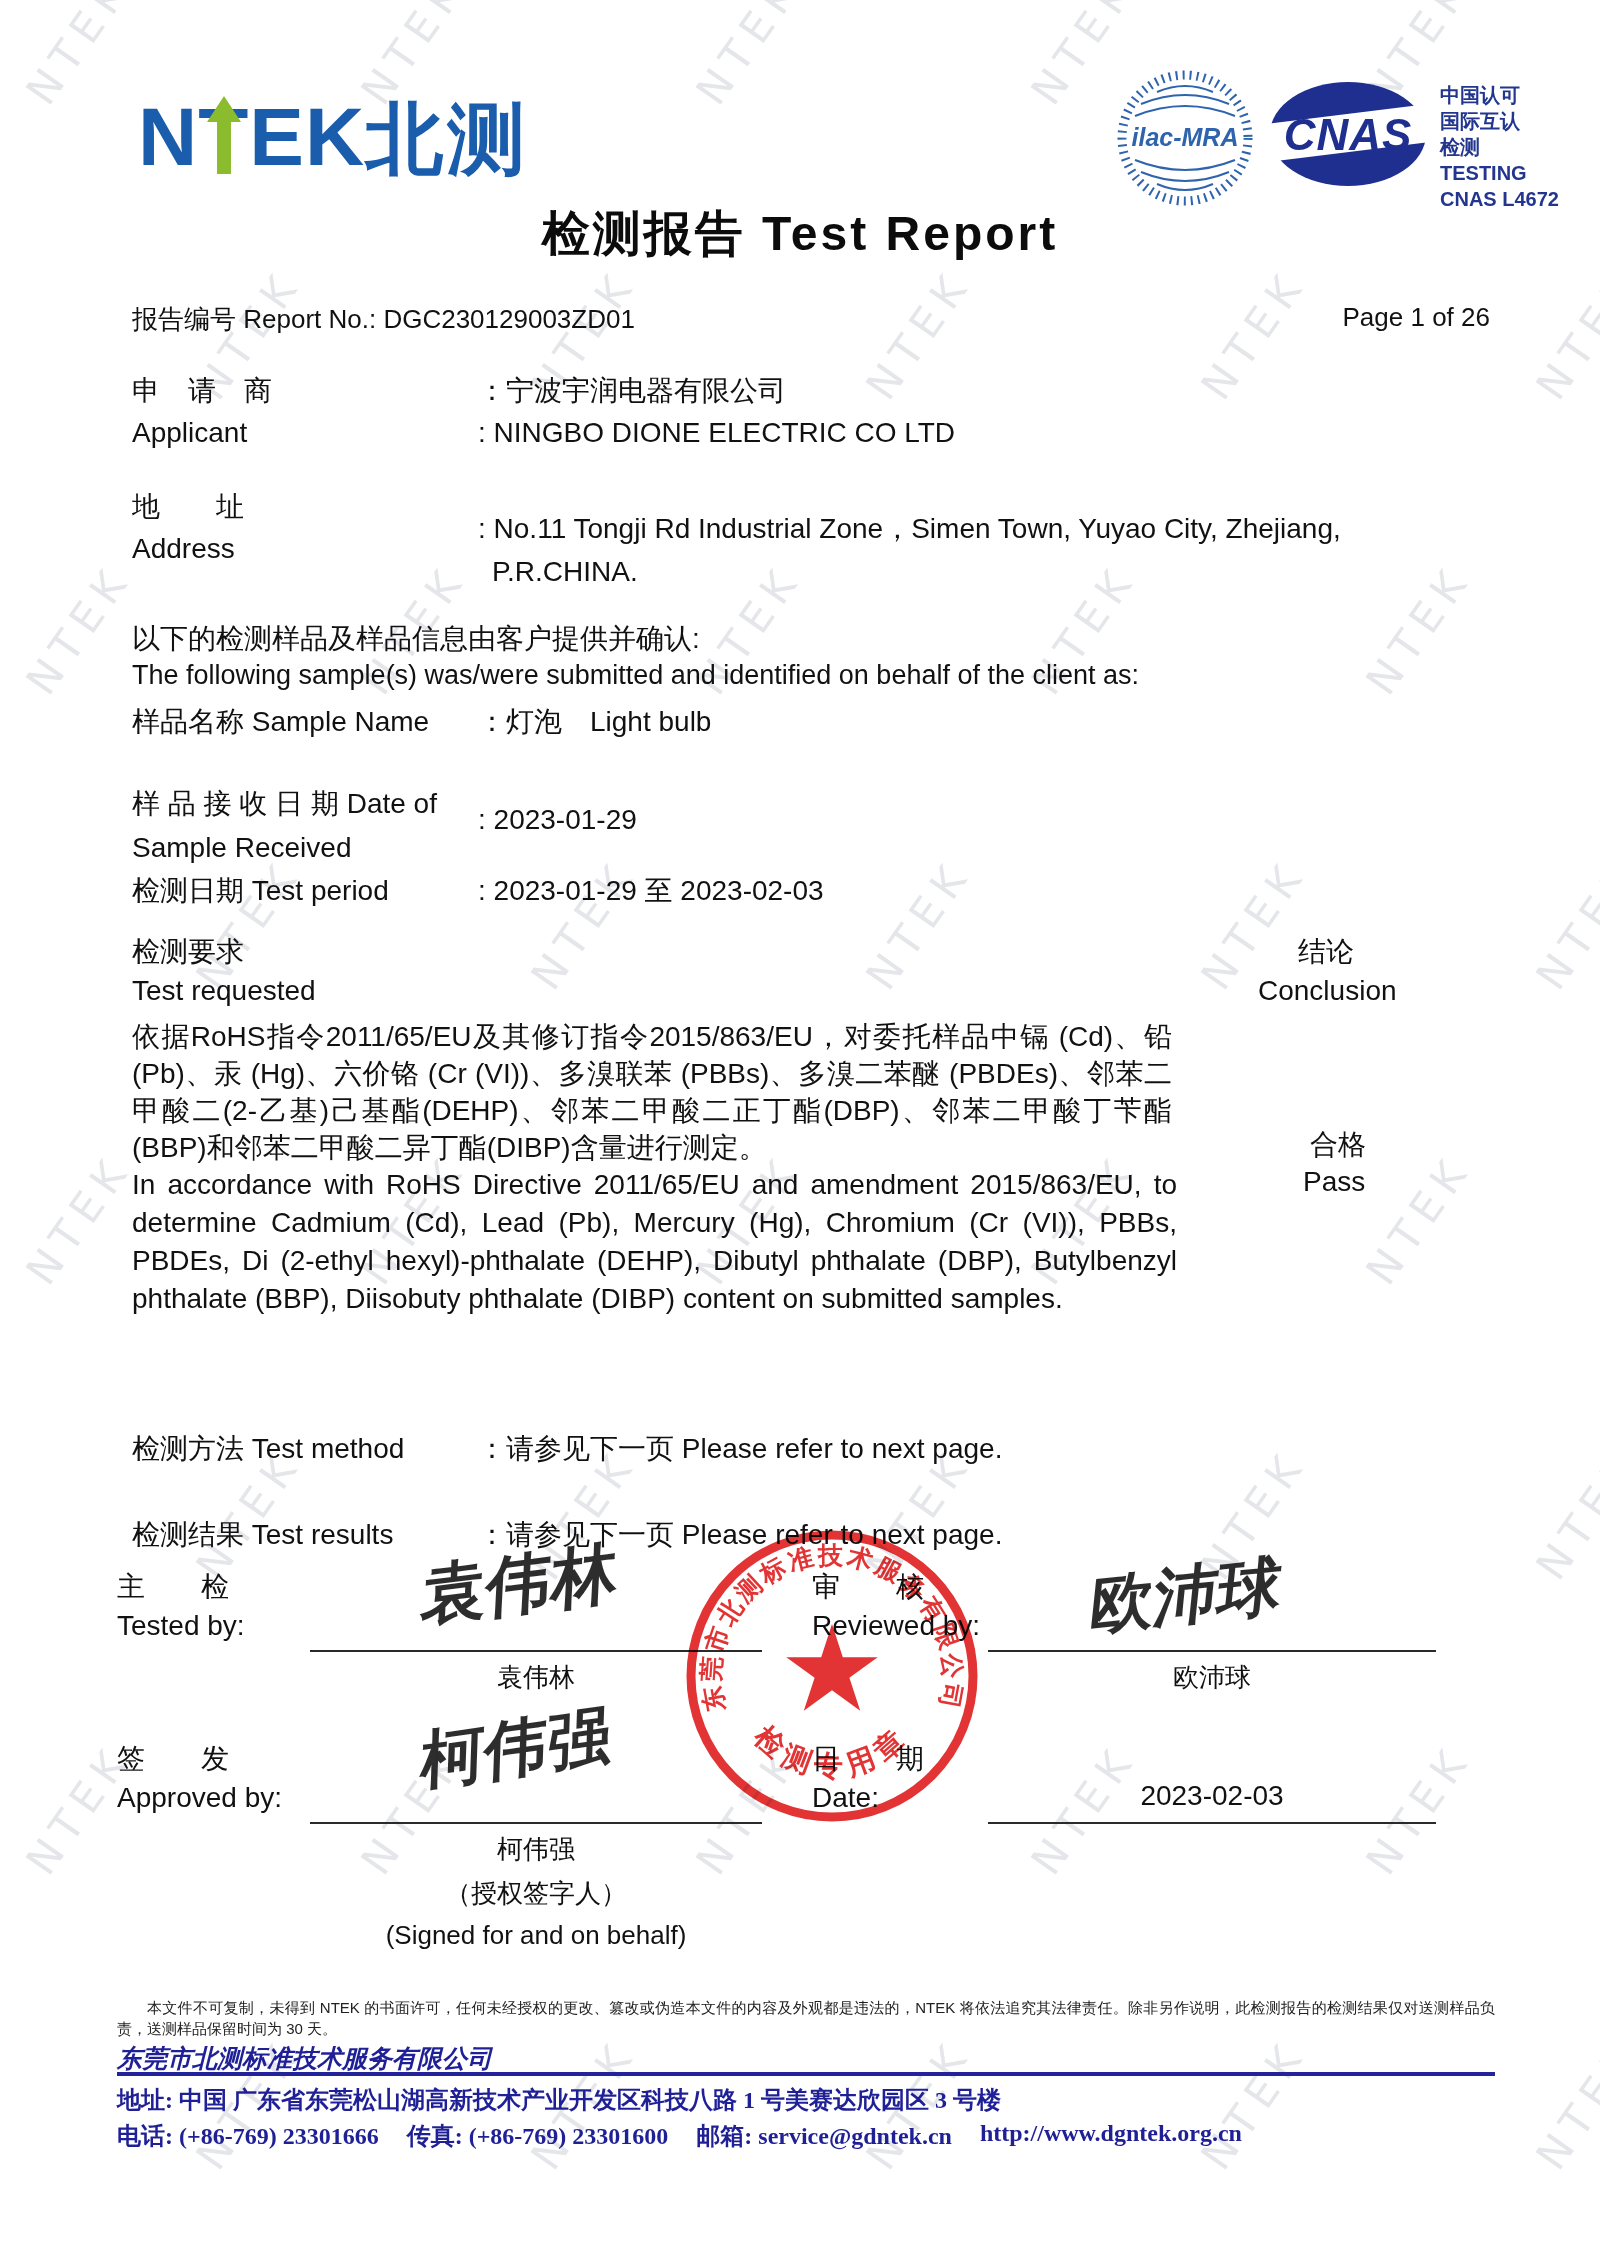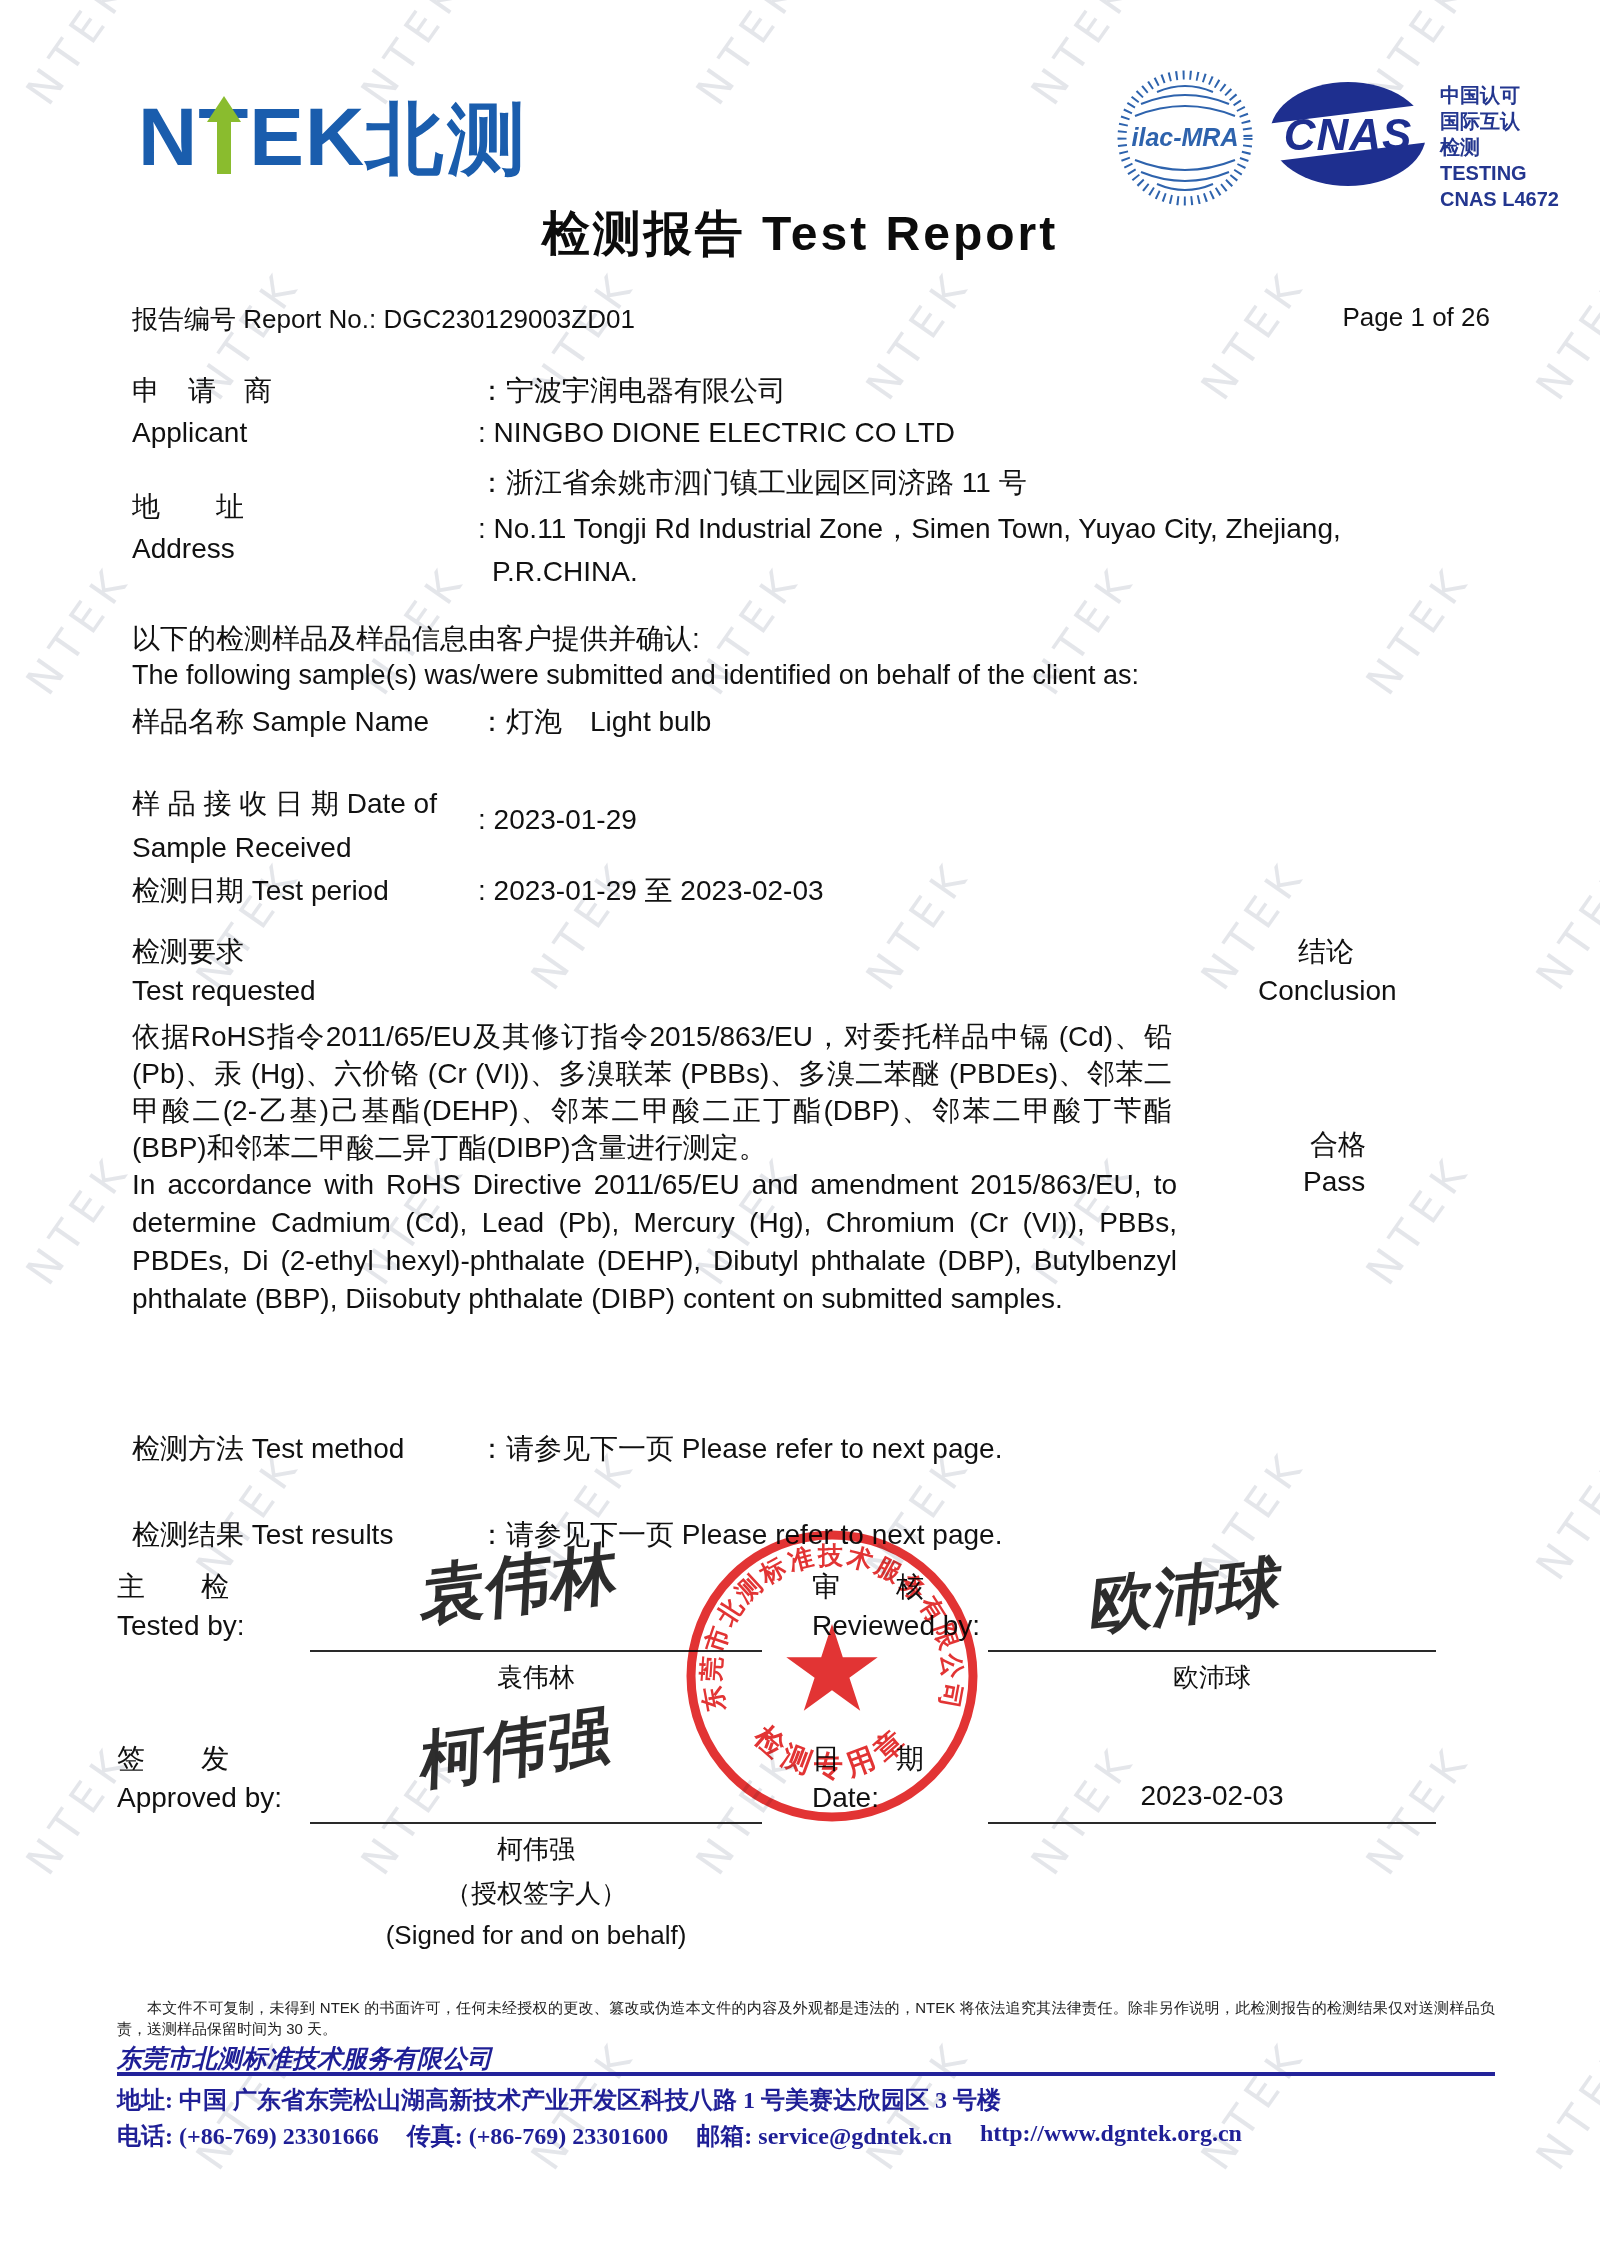--- a/index.html
+++ b/index.html
@@ -127,21 +127,20 @@
     </div>
 
     <div class="abs t26" style="left:132px;top:302px;">报告编号 Report No.: DGC230129003ZD01</div>
     <div class="abs t26" style="right:110px;top:302px;">Page 1 of 26</div>
 
     <div class="abs t28" style="left:132px;top:372px;">申　请　商</div>
     <div class="abs t28 b" style="left:132px;top:417px;">Applicant</div>
     <div class="abs t28" style="left:478px;top:372px;">：宁波宇润电器有限公司</div>
     <div class="abs t28" style="left:478px;top:417px;">: NINGBO DIONE ELECTRIC CO LTD</div>
 
-    <div class="abs t28" style="left:478px;top:464px;">：浙江省余姚市泗门镇工业园区同济路 11 号</div>
     <div class="abs t28" style="left:132px;top:488px;">地　　址</div>
     <div class="abs t28 b" style="left:132px;top:533px;">Address</div>
     <div class="abs t28" style="left:478px;top:510px;">: No.11 Tongji Rd Industrial Zone，Simen Town, Yuyao City, Zhejiang,</div>
     <div class="abs t28" style="left:492px;top:556px;">P.R.CHINA.</div>
 
     <div class="abs b" style="left:132px;top:660px;font-size:27px;">The following sample(s) was/were submitted and identified on behalf of the client as:</div>
     <div class="abs t28 b" style="left:132px;top:620px;">以下的检测样品及样品信息由客户提供并确认:</div>
     <div class="abs t28" style="left:132px;top:703px;">样品名称  Sample Name</div>
     <div class="abs t28" style="left:478px;top:703px;">：灯泡　Light bulb</div>
 

